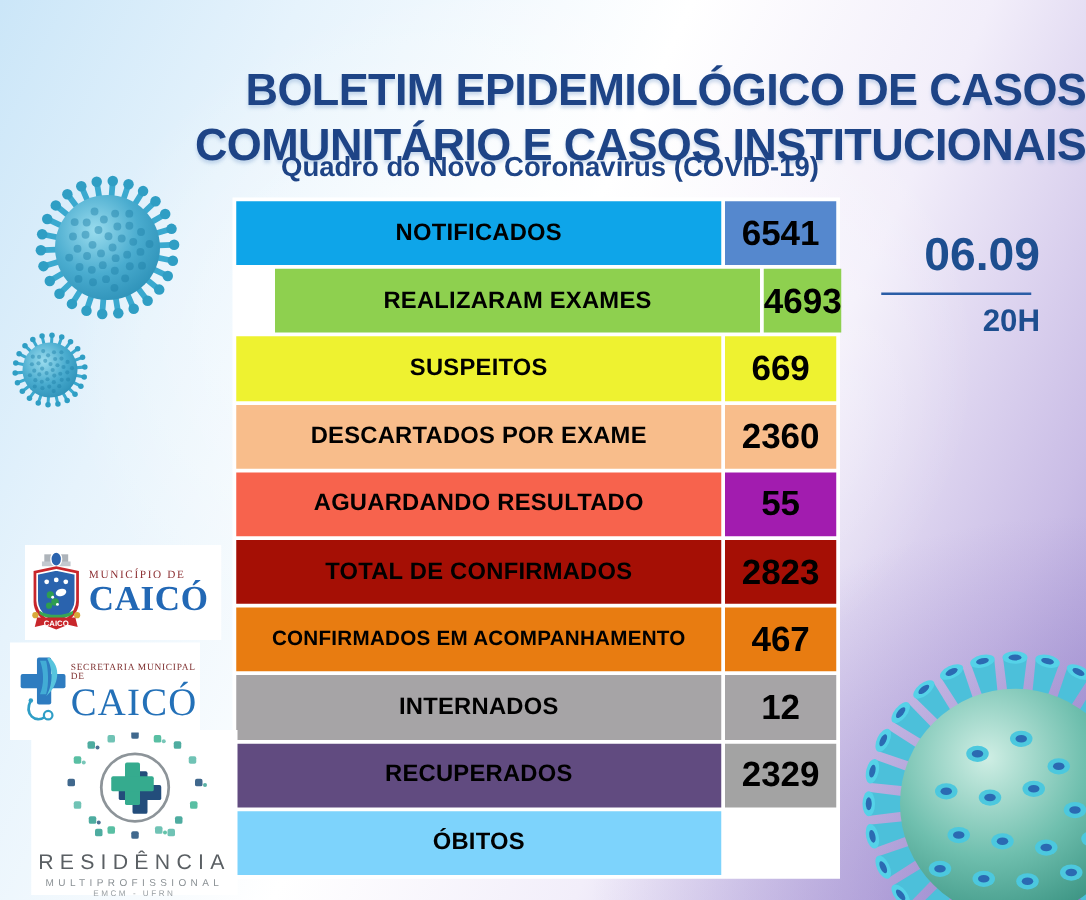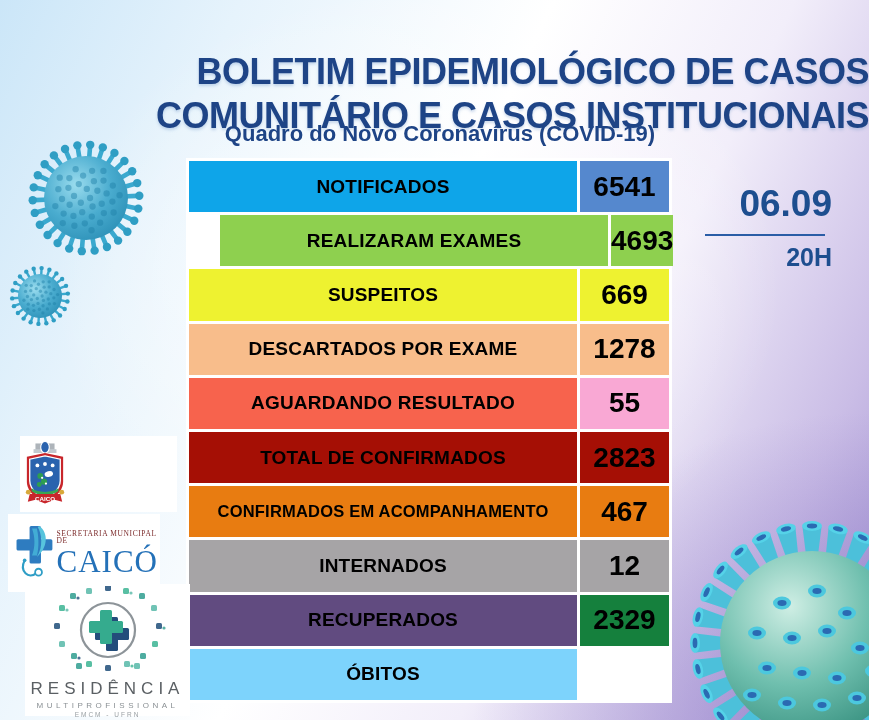--- a/index.html
+++ b/index.html
@@ -397,41 +397,41 @@
       <div class="row">
         <div class="cell label" style="background: rgb(142, 208, 79); color: rgb(0, 0, 0); margin-left: 31px;">REALIZARAM EXAMES</div>
         <div class="cell value" style="background: rgb(142, 208, 79); color: rgb(0, 0, 0);">4693</div>
       </div>
       <div class="row">
         <div class="cell label" style="background: rgb(238, 242, 48); color: rgb(0, 0, 0);">SUSPEITOS</div>
         <div class="cell value" style="background: rgb(238, 242, 48); color: rgb(0, 0, 0);">669</div>
       </div>
       <div class="row">
         <div class="cell label" style="background: rgb(248, 189, 139); color: rgb(0, 0, 0);">DESCARTADOS POR EXAME</div>
-        <div class="cell value" style="background: rgb(248, 189, 139); color: rgb(0, 0, 0);">1278</div>
+        <div class="cell value" style="background: rgb(248, 189, 139); color: rgb(0, 0, 0);">2360</div>
       </div>
       <div class="row">
         <div class="cell label" style="background: rgb(247, 99, 77); color: rgb(0, 0, 0);">AGUARDANDO RESULTADO</div>
-        <div class="cell value" style="background: #f9a8d4; color: rgb(0, 0, 0);">55</div>
+        <div class="cell value" style="background: #a21caf; color: rgb(0, 0, 0);">55</div>
       </div>
       <div class="row">
         <div class="cell label" style="background: rgb(165, 15, 5); color: rgb(0, 0, 0);">TOTAL DE CONFIRMADOS</div>
         <div class="cell value" style="background: rgb(165, 15, 5); color: rgb(0, 0, 0);">2823</div>
       </div>
       <div class="row">
         <div class="cell label long" style="background: rgb(232, 124, 17); color: rgb(0, 0, 0);">CONFIRMADOS EM ACOMPANHAMENTO</div>
         <div class="cell value" style="background: rgb(232, 124, 17); color: rgb(0, 0, 0);">467</div>
       </div>
       <div class="row">
         <div class="cell label" style="background: rgb(166, 164, 166); color: rgb(0, 0, 0);">INTERNADOS</div>
         <div class="cell value" style="background: rgb(166, 164, 166); color: rgb(0, 0, 0);">12</div>
       </div>
       <div class="row">
         <div class="cell label" style="background: rgb(97, 75, 128); color: rgb(0, 0, 0);">RECUPERADOS</div>
-        <div class="cell value" style="background: #15803d; color: rgb(0, 0, 0);">2329</div>
+        <div class="cell value" style="background: #a3a3a3; color: rgb(0, 0, 0);">2329</div>
       </div>
       <div class="row">
         <div class="cell label" style="background: #7dd3fc; color: rgb(0, 0, 0);">ÓBITOS</div>
       </div>
     </div>
 
   <div class="logo-caico">
     <svg width="42" height="68" viewBox="0 0 44 70">
       <rect x="12" y="3" width="6" height="8" fill="#aeb4ba"></rect>
       <rect x="26" y="3" width="6" height="8" fill="#aeb4ba"></rect>
@@ -447,20 +447,24 @@
         <circle cx="21" cy="43" r="3.2" fill="#2e9e4f"></circle>
       <circle cx="16" cy="46" r="2.6" fill="#2e9e4f"></circle>
         <circle cx="19" cy="39" r="1.2" fill="#fff"></circle>
       <circle cx="23" cy="45" r="1.2" fill="#fff"></circle>
       <path d="M8 50 C14 55 30 55 36 50 L36 53 C30 58 14 58 8 53 Z" fill="#3aa653"></path>
       <circle cx="4.5" cy="54" r="2.6" fill="#d8a93a"></circle>
         <circle cx="39.5" cy="54" r="2.6" fill="#d8a93a"></circle>
       <path d="M6 56 L38 56 L40 64 L32 62 L22 66 L12 62 L4 64 Z" fill="#c8262b"></path>
       <text x="22" y="63" text-anchor="middle" font-size="6.5" font-weight="bold" fill="#ffffff" font-family="Liberation Sans, sans-serif">CAICO</text>
     </svg>
+    <div class="caico-text">
+      <div class="caico-small">MUNICÍPIO DE</div>
+      <div class="caico-name">CAICÓ</div>
+    </div>
   </div>
 
   <div class="logo-saude">
     <svg width="62" height="74" viewBox="0 0 62 74">
       <rect x="24" y="4" width="14" height="46" rx="2" fill="#2e7cc0"></rect>
       <rect x="8" y="20" width="44" height="14" rx="2" fill="#2e7cc0"></rect>
       <path d="M36 4 C48 13 46 31 33 42 C41 29 39 13 34 5 Z" fill="#57c4dd"></path>
       <path d="M27 7 C31 18 31 30 27 40 L33 40 C36 29 35 16 33 7 Z" fill="#45b5d8" opacity=".85"></path>
       <path d="M18 46 C11 60 23 69 32 62" stroke="#2f9ec6" stroke-width="2.6" fill="none" stroke-linecap="round"></path>
       <circle cx="35" cy="60.5" r="4.2" fill="#ffffff" stroke="#2f9ec6" stroke-width="2.2"></circle>

